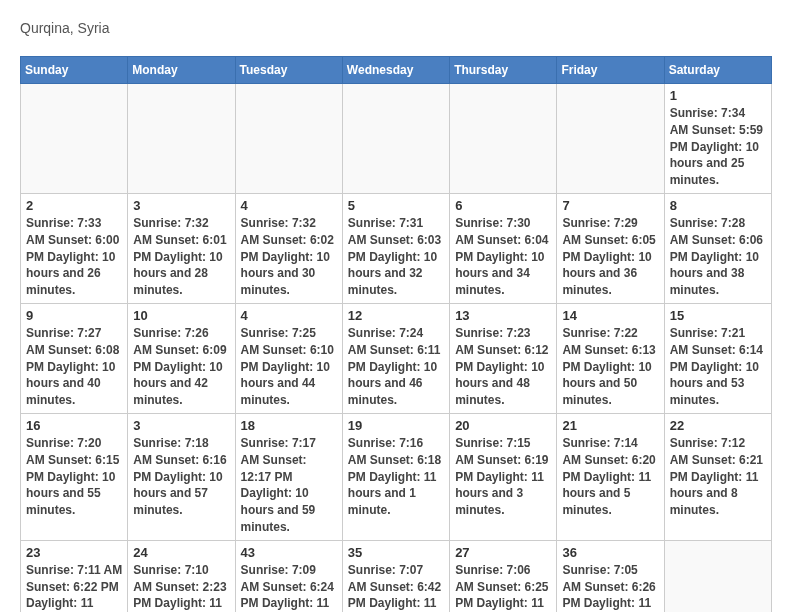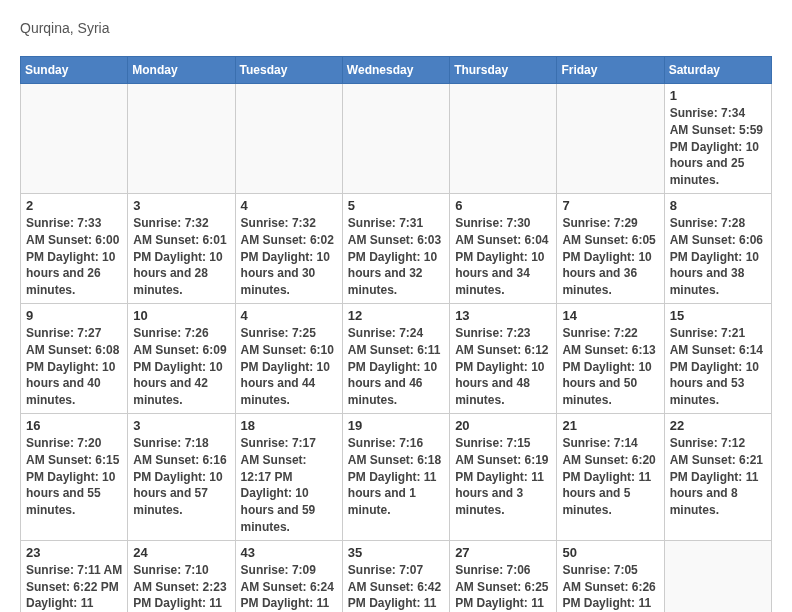--- a/index.html
+++ b/index.html
@@ -275,21 +275,21 @@
 Sunset: 6:42 PM
 Daylight: 11 hours and 17 minutes.</div>
         </td>
         <td>
           <span class="day-num">27</span>
           <div class="day-info">Sunrise: 7:06 AM
 Sunset: 6:25 PM
 Daylight: 11 hours and 19 minutes.</div>
         </td>
         <td>
-          <span class="day-num">50</span>
+          <span class="day-num">36</span>
           <div class="day-info">Sunrise: 7:05 AM
 Sunset: 6:26 PM
 Daylight: 11 hours and 21 minutes.</div>
         </td>
         <td class="empty"></td>
       </tr>
     </tbody>
 </table>
 
 </body></html>

